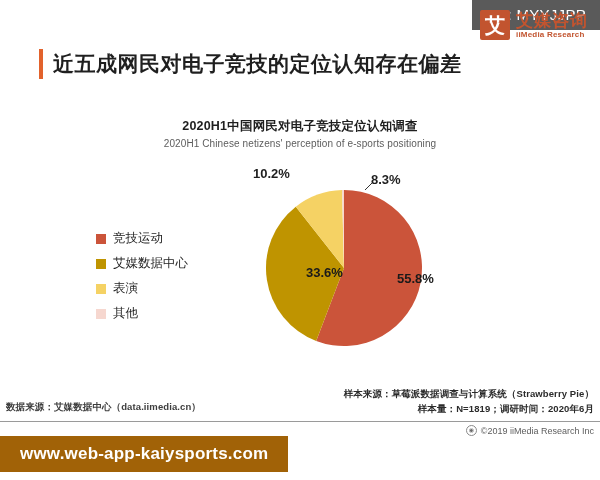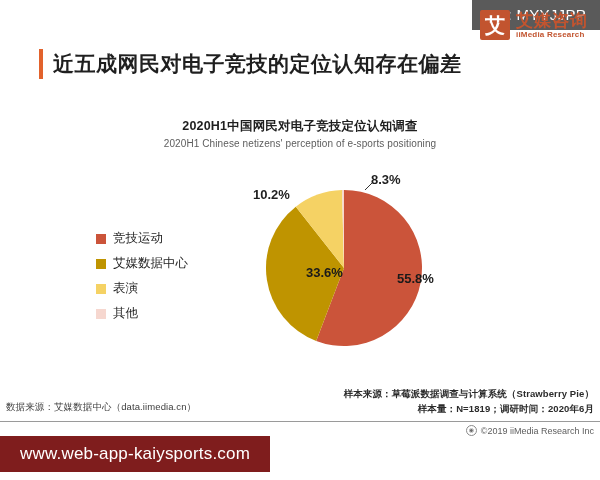--- a/index.html
+++ b/index.html
@@ -154,21 +154,21 @@
   .pie-label {
     position: absolute;
     font-size: 13px;
     font-weight: bold;
     color: #1f1f1f;
     white-space: nowrap;
   }
   .pie-label.inside { color: #1a1a1a; margin-left: 27px; }
   .label-558 { left: 370px; top: 271px; }
   .label-336 { left: 279px; top: 265px; }
-  .label-102 { left: 253px; top: 187px; }
+  .label-102 { left: 253px; top: 166px; }
   .label-004 { left: 371px; top: 172px; }
   .leader-004 {
     position: absolute;
     left: 364px;
     top: 182px;
     width: 10px;
     height: 9px;
   }
 
   
@@ -179,21 +179,21 @@
     width: 600px;
     height: 1px;
     background: #9a9a9a;
   }
   .source-left {
     position: absolute;
     left: 6px;
     top: 401px;
     font-size: 9.5px;
     color: #3d3d3d;
-    font-weight: normal;
+    font-weight: bold;
     letter-spacing: 0.1px;
     white-space: nowrap;
   }
   .sample-source {
     position: absolute;
     right: 6px;
     top: 388px;
     font-size: 9.5px;
     color: #2b2b2b;
     font-weight: bold;
@@ -233,26 +233,27 @@
     line-height: 9px;
     text-align: center;
     color: #6a6a6a;
   }
 
   
   .site-watermark {
     position: absolute;
     left: 0;
     bottom: 8px;
-    background: #7f1d1d;
+    background: #a16207;
     color: #ffffff;
     font-size: 17px;
     padding: 9px 20px 10px 20px;
     line-height: 1;
     letter-spacing: 0.2px;
+    font-weight: bold;
   }
 </style>
 </head>
 <body>
 
 <div class="tg-watermark">TG: MYYJJPP</div>
 
 <div class="header">
   <div class="title-accent"></div>
   <div class="page-title">近五成网民对电子竞技的定位认知存在偏差</div>

